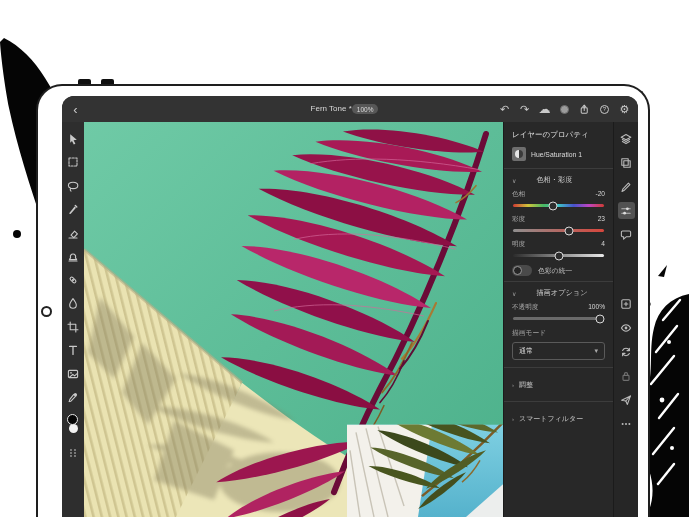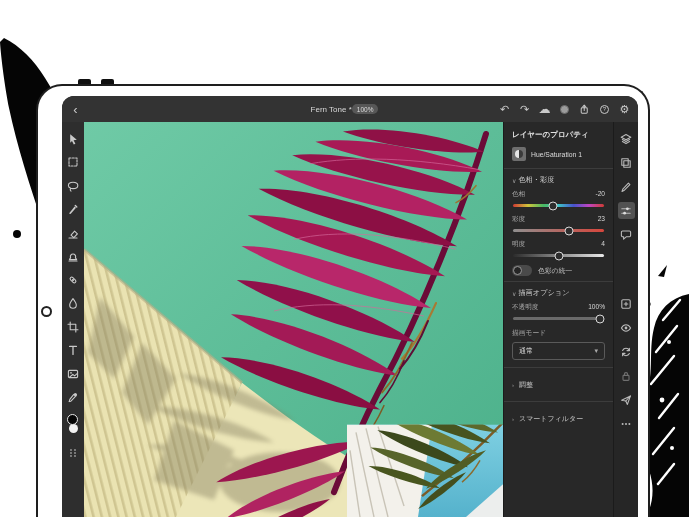--- a/index.html
+++ b/index.html
@@ -9,21 +9,21 @@
   .splash-left{left:0;top:38px;width:140px;height:285px;}
   .splash-right{left:628px;top:258px;width:61px;height:259px;}
   
   .dev-btn{position:absolute;width:13px;height:7px;background:#101010;border-radius:2px;}
   .device{position:absolute;left:36px;top:84px;width:614px;height:433px;background:#fff;border:2px solid #1e1e1e;border-bottom:none;border-radius:26px 26px 0 0;box-sizing:border-box;}
   .camera{position:absolute;left:41px;top:306px;width:11px;height:11px;border-radius:50%;background:#fff;border:2px solid #222;box-sizing:border-box;z-index:5;}
   .screen{position:absolute;left:62px;top:96px;width:576px;height:421px;background:#242424;border-radius:12px 12px 0 0;overflow:hidden;}
   
   .topbar{position:absolute;left:0;top:0;width:576px;height:26px;background:#333;display:flex;align-items:center;box-sizing:border-box;padding:0 8px;}
   .tb-left{width:120px;display:flex;align-items:center;}
-  .tb-center{flex:1;display:flex;align-items:center;justify-content:center;}
+  .tb-center{flex:1;display:flex;align-items:flex-start;justify-content:center;}
   .doc-title{font-size:8px;color:#d8d8d8;}
   .zoom-badge{font-size:6.5px;color:#ddd;background:#575757;border-radius:6px;padding:1.5px 5px;}
   .tb-right{display:flex;align-items:center;gap:9px;}
   .g{font-size:11px;color:#c9c9c9;line-height:1;display:inline-block;}
   .back .g{font-size:13px;}
   .dim{color:#707070;}
   .dim svg{stroke:#707070 !important;}
   .hicon{width:11px;height:11px;display:flex;align-items:center;justify-content:center;}
   .hicon svg{width:11px;height:11px;stroke:#c9c9c9;fill:none;stroke-width:1.1;stroke-linecap:round;stroke-linejoin:round;}
   .avatar{width:9px;height:9px;border-radius:50%;background:#9c9c9c;border:1px solid #6b6b6b;box-sizing:border-box;}
@@ -39,27 +39,27 @@
   .canvas{position:absolute;left:22px;top:26px;width:419px;height:395px;overflow:hidden;background:#57bb95;}
   .canvas svg{display:block;}
   
   .taskbar{position:absolute;left:551px;top:26px;width:25px;height:395px;background:#262626;border-left:1px solid #1b1b1b;box-sizing:border-box;display:flex;flex-direction:column;align-items:center;padding-top:8px;gap:7px;}
   .tb-item{width:17px;height:17px;display:flex;align-items:center;justify-content:center;}
   .tb-item svg{width:12px;height:12px;stroke:#b9b9b9;fill:none;stroke-width:1.1;stroke-linecap:round;stroke-linejoin:round;}
   .tb-item.active{background:#525252;border-radius:3px;}
   .tb-gap{height:38px;}
   
   .panel{position:absolute;left:441px;top:26px;width:110px;height:395px;background:#282828;border-left:1px solid #1b1b1b;box-sizing:border-box;padding:8px 8px 0 8px;color:#cfcfcf;}
-  .panel-title{font-size:7.5px;font-weight:bold;color:#e3e3e3;margin-bottom:7px;}
+  .panel-title{font-size:7.5px;font-weight:normal;color:#e3e3e3;margin-bottom:7px;}
   .layer-row{display:flex;align-items:center;gap:5px;margin-bottom:7px;}
   .layer-thumb{width:14px;height:14px;background:#6e6e6e;border-radius:2px;display:flex;align-items:center;justify-content:center;}
   .adj-glyph{width:8px;height:8px;border-radius:50%;background:linear-gradient(90deg,#e6e6e6 50%,#3a3a3a 50%);}
   .layer-name{font-size:6.8px;color:#ddd;}
   hr.pdiv{border:none;border-top:1px solid #3c3c3c;margin:5px -8px 6px -8px;}
-  .sec{display:flex;align-items:center;gap:2px;font-size:7.2px;color:#cfcfcf;margin-bottom:5px;}
+  .sec{display:flex;align-items:center;gap:20px;font-size:7.2px;color:#cfcfcf;margin-bottom:5px;}
   .chev{font-size:6px;color:#9f9f9f;}
   .srow{display:flex;justify-content:space-between;align-items:baseline;font-size:6.6px;color:#ababab;}
   .sval{color:#d6d6d6;}
   .track{position:relative;height:3px;border-radius:2px;margin:5px 1px 8px 1px;background:#6a6a6a;}
   .track-hue{background:linear-gradient(90deg,#cf3b34,#cfc53a,#49b863,#3ec2c6,#4753cc,#bf45c2,#cf3b34);}
   .track-sat{background:linear-gradient(90deg,#8e8e8e,#d6463c);}
   .track-light{background:linear-gradient(90deg,#2c2c2c,#e9e9e9);}
   .knob{position:absolute;top:50%;transform:translate(-50%,-50%);width:9px;height:9px;border-radius:50%;background:#2d2d2d;border:1.5px solid #d9d9d9;box-sizing:border-box;}
   .tog-row{display:flex;align-items:center;gap:6px;margin:2px 0 4px 0;}
   .toggle{position:relative;width:20px;height:11px;border-radius:6px;background:#4a4a4a;}

